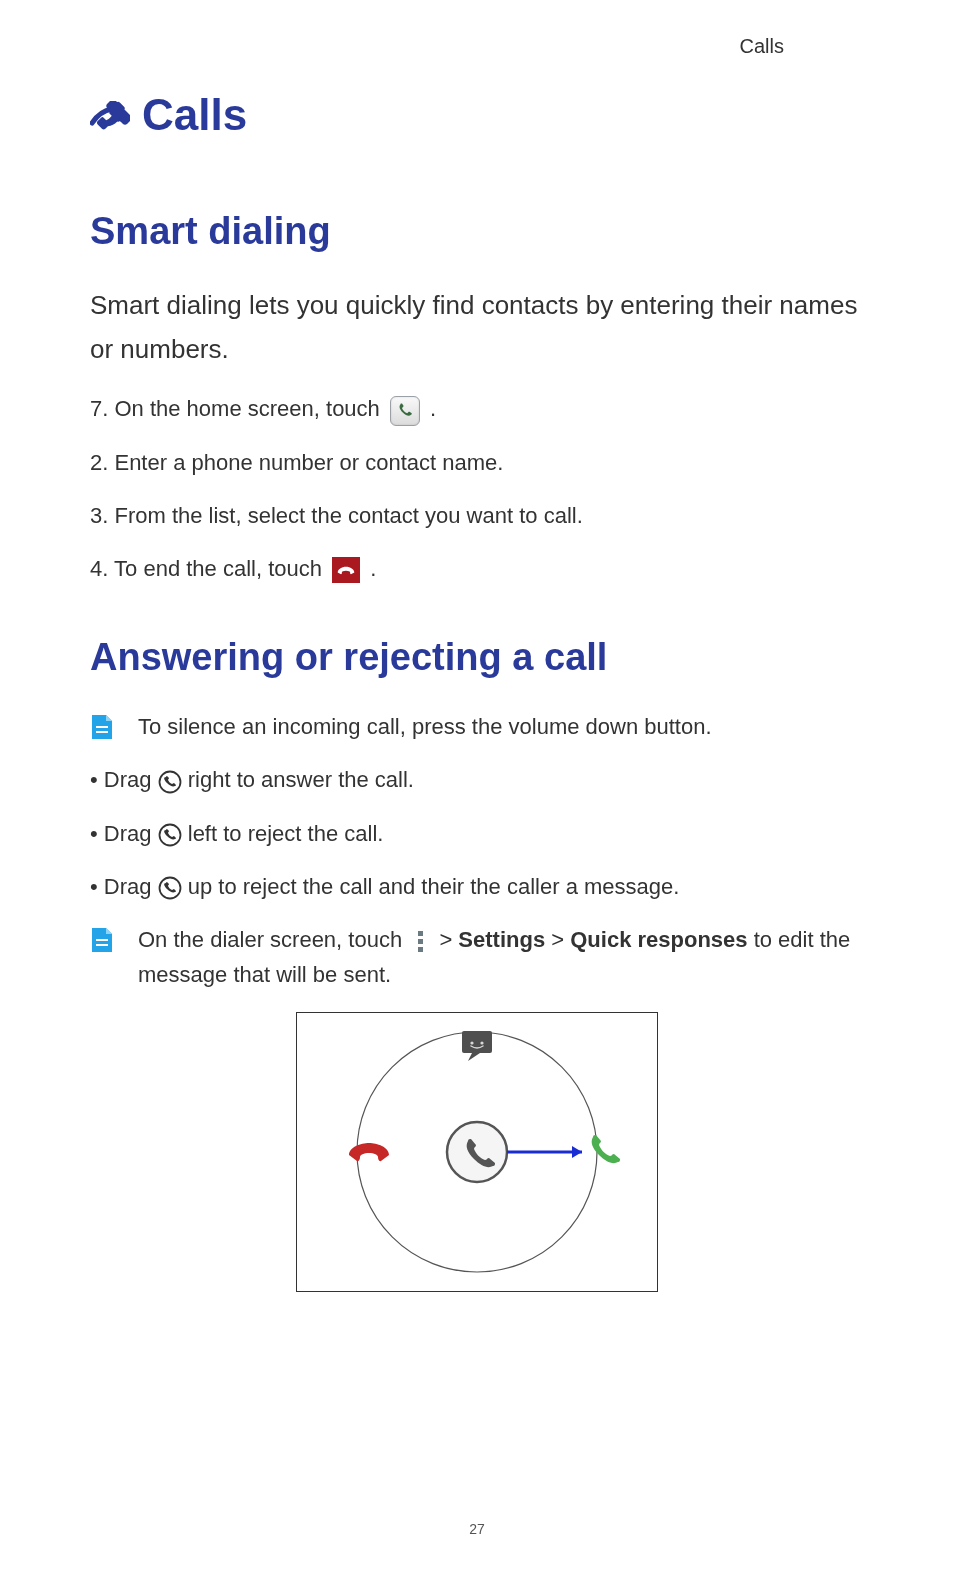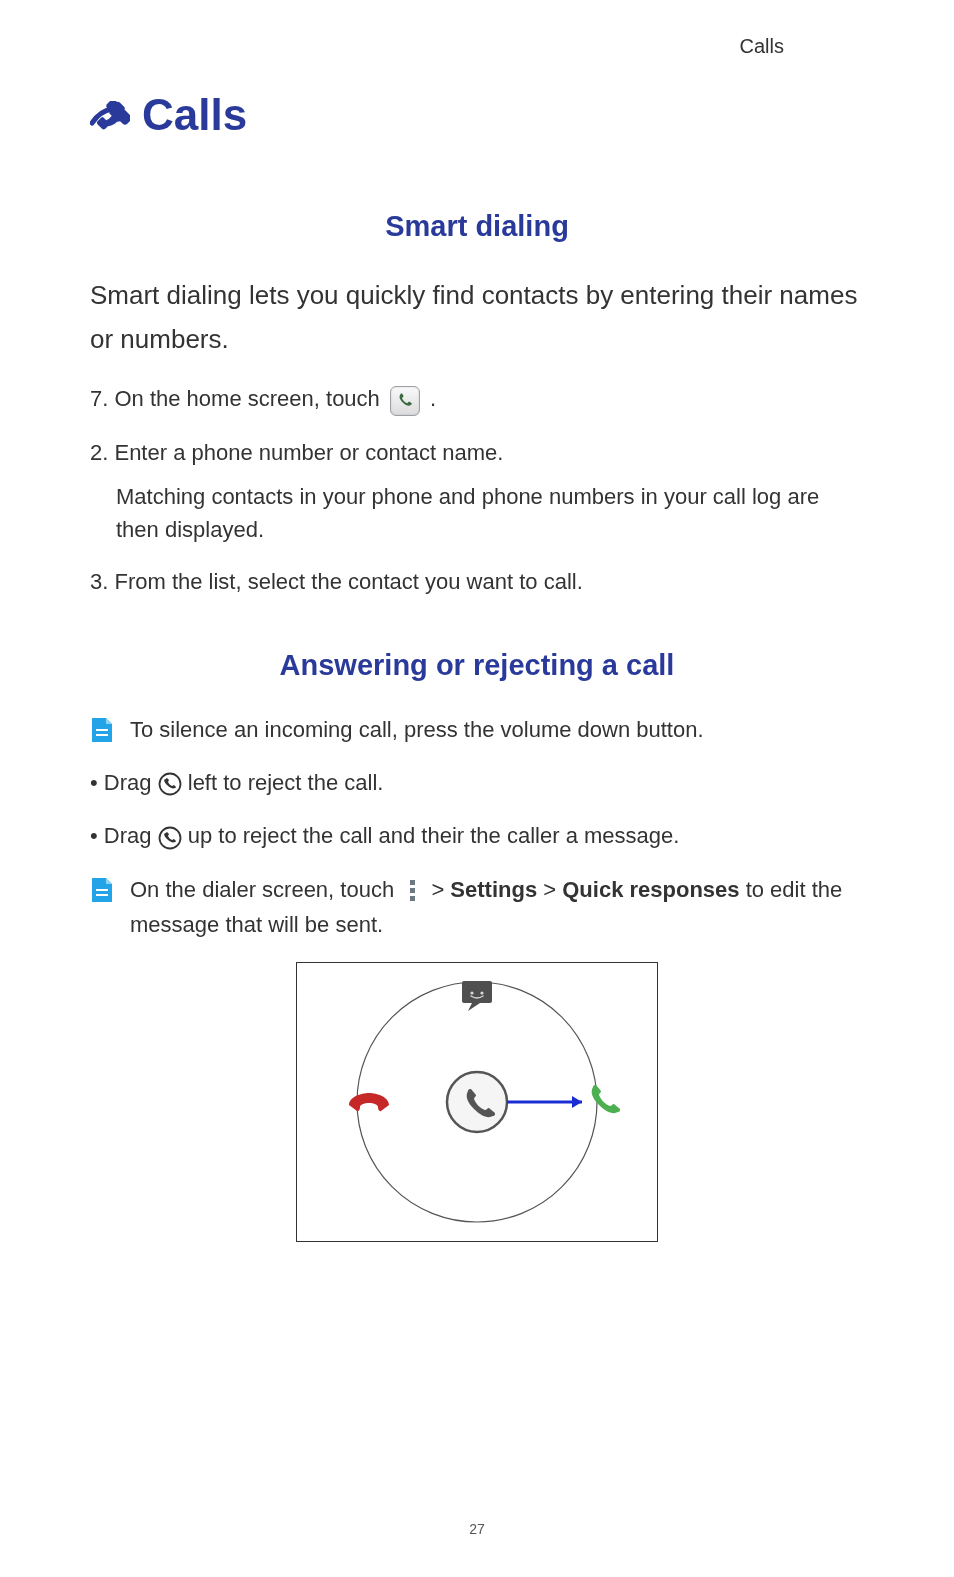--- a/index.html
+++ b/index.html
@@ -26,25 +26,24 @@
   h1.main-title {
     font-size: 44px;
     font-weight: bold;
     color: #2a3a9b;
     margin: 55px 0 70px 0;
     display: flex;
     align-items: center;
     gap: 12px;
   }
   h2.sub-title {
-    font-size: 29px;
+    font-size: 38px;
     font-weight: bold;
     color: #2a3a9b;
     margin: 50px 0 30px 0;
-    text-align: center;
   }
   .body-text {
     font-size: 26px;
     line-height: 1.7;
     color: #333;
     margin: 0 0 20px 0;
   }
   .step {
     font-size: 22px;
     line-height: 1.6;
@@ -61,21 +60,21 @@
     line-height: 1.6;
     color: #333;
     margin: 0 0 18px 0;
   }
   .bullet::before {
     content: "• ";
   }
   .note-row {
     display: flex;
     align-items: flex-start;
-    gap: 16px;
+    gap: 24px;
     margin: 0 0 18px 0;
   }
   .note-row .note-text {
     font-size: 22px;
     line-height: 1.6;
     color: #333;
     flex: 1;
   }
   .inline-icon {
     display: inline-block;
@@ -191,41 +190,59 @@
     <span class="inline-icon dial-icon">
       <svg viewBox="0 0 24 24">
           <path d="M6 3c0-1 1-1 2-1l2 3c0 1 0 1-1 2l-1 1c1 3 4 6 7 7l1-1c1-1 1-1 2-1l3 2c0 1 0 2-1 2-2 2-6 2-11-3S4 5 6 3z" fill="#3a6a40"></path>
         </svg>
     </span>
     <span> .</span>
   </p>
 
   <p class="step">
     <span>2. Enter a phone number or contact name.</span>
-    <span class="sub">Matching contacts in your phone and phone numbers in your call log are then displayed.</span>
   </p>
 
   <p class="step">3. From the list, select the contact you want to call.</p>
 
+  <p class="step">
+    <span>4. To end the call, touch </span>
+    <span class="inline-icon endcall-icon">
+      <svg viewBox="0 0 24 14">
+          <path d="M2 10c0-4 5-7 10-7s10 3 10 7l-4 2c-1 0-1-1-1-2 0-1-2-2-5-2s-5 1-5 2c0 1 0 2-1 2z" fill="#fff"></path>
+        </svg>
+    </span>
+    <span> .</span>
+  </p>
 
   <h2 class="sub-title">Answering or rejecting a call</h2>
 
 
   <div class="note-row">
     <span class="doc-icon">
       <svg viewBox="0 0 24 28">
         <path d="M2 2h14l6 6v18H2z" fill="#23a3e8"></path>
         <path d="M16 2v6h6" fill="#8dd4f7"></path>
         <rect x="6" y="13" width="12" height="2" fill="#fff"></rect>
         <rect x="6" y="18" width="12" height="2" fill="#fff"></rect>
       </svg>
     </span>
     <div class="note-text">To silence an incoming call, press the volume down button.</div>
   </div>
 
+  <p class="bullet">
+    <span>Drag </span>
+    <span class="circle-phone">
+      <svg viewBox="0 0 24 24">
+          <circle cx="12" cy="12" r="10.5" fill="none" stroke="#333" stroke-width="1.8"></circle>
+          <path d="M8 7c0-1 1-1 1-1l2 2c0 1-1 1-1 2 1 2 2 3 4 4 1 0 1-1 2-1l2 2s0 1-1 1c-2 1-5 0-8-3s-4-6-1-6z" fill="#333"></path>
+        </svg>
+    </span>
+    <span> right to answer the call.</span>
+  </p>
 
   <p class="bullet">
     <span>Drag </span>
     <span class="circle-phone">
       <svg viewBox="0 0 24 24">
           <circle cx="12" cy="12" r="10.5" fill="none" stroke="#333" stroke-width="1.8"></circle>
           <path d="M8 7c0-1 1-1 1-1l2 2c0 1-1 1-1 2 1 2 2 3 4 4 1 0 1-1 2-1l2 2s0 1-1 1c-2 1-5 0-8-3s-4-6-1-6z" fill="#333"></path>
         </svg>
     </span>
     <span> left to reject the call.</span>

